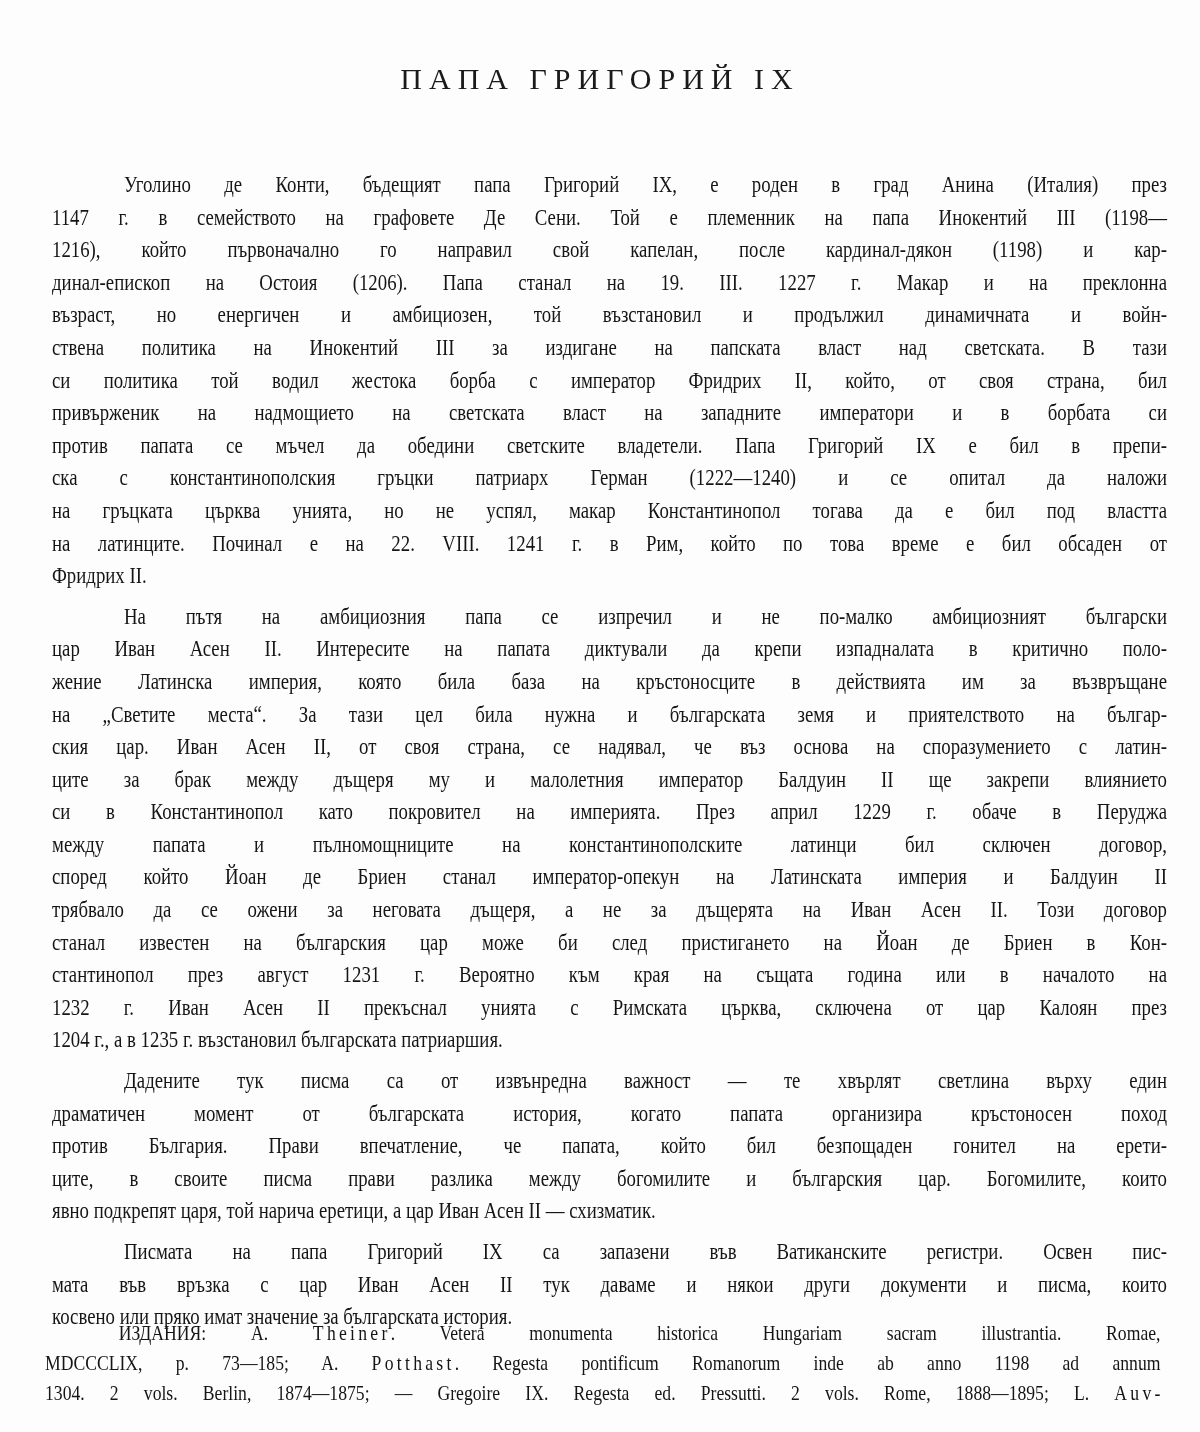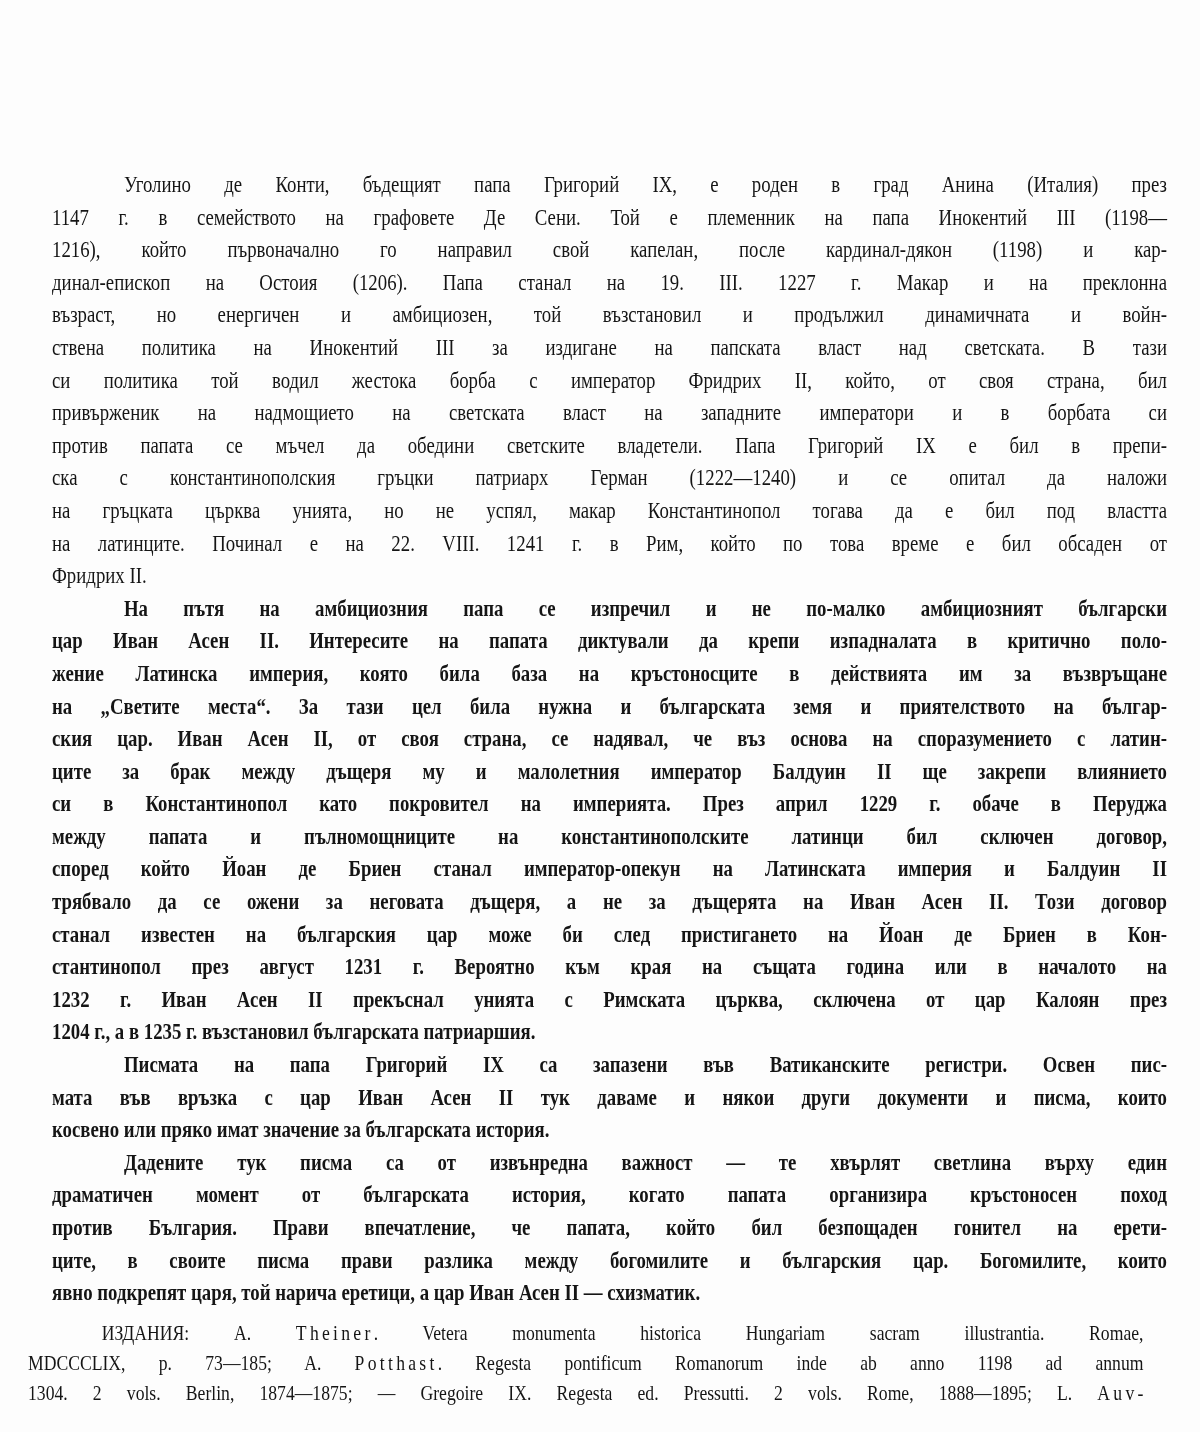--- a/index.html
+++ b/index.html
@@ -8,39 +8,40 @@
     .title {
       position: absolute; left: 0; width: 1200px; top: 62px; text-align: center;
       font-family: "Liberation Serif", serif; font-size: 30px; letter-spacing: 7px;
       font-weight: normal; color: #1a1a1a; margin: 0;
     }
     .body-text {
       position: absolute; left: 52px; width: 1115px; top: 168px;
       font-family: "Liberation Serif", serif; font-size: 23.5px; line-height: 32.6px;
     }
     .para { margin: 0; }
-    .para + .para { margin-top: 0; font-weight: bold; }
+    .para + .para { margin-top: 8px; }
     .line {
       display: block; white-space: nowrap; text-align: justify; text-align-last: justify;
       transform-origin: left center; transform: scaleX(0.80); width: 125%;
       height: 32.6px;
     }
     .line.last { text-align-last: left; }
     .line.indent { text-indent: 90px; }
     .sources {
-      position: absolute; left: 28px; width: 1115px; top: 1318px;
+      position: absolute; left: 45px; width: 1115px; top: 1318px;
       font-family: "Liberation Serif", serif; font-size: 21.5px; line-height: 30px;
     }
     .sources .line { height: 30px; transform: scaleX(0.82); width: 122%; }
     .sp { letter-spacing: 4px; }
   </style>
 </head>
 <body>
 
 <div class="page">
+  <h1 class="title">ПАПА ГРИГОРИЙ IX</h1>
 
   <div class="body-text">
     <div class="para">
       <span class="line indent">Уголино де Конти, бъдещият папа Григорий IX, е роден в град Анина (Италия) през</span>
       <span class="line">1147 г. в семейството на графовете Де Сени. Той е племенник на папа Инокентий III (1198—</span>
       <span class="line">1216), който първоначално го направил свой капелан, после кардинал-дякон (1198) и кар-</span>
       <span class="line">динал-епископ на Остоия (1206). Папа станал на 19. III. 1227 г. Макар и на  преклонна</span>
       <span class="line">възраст, но енергичен и амбициозен, той възстановил и продължил динамичната и войн-</span>
       <span class="line">ствена политика на Инокентий III за издигане на папската власт над светската. В тази</span>
       <span class="line">си политика той водил жестока борба с император Фридрих II, който, от своя страна, бил</span>
@@ -63,31 +64,31 @@
       <span class="line">между папата и пълномощниците на константинополските латинци бил сключен договор,</span>
       <span class="line">според който Йоан де Бриен станал император-опекун на Латинската империя и Балдуин II</span>
       <span class="line">трябвало да се ожени за неговата дъщеря, а не за дъщерята на Иван Асен II. Този договор</span>
       <span class="line">станал известен на българския цар може би след пристигането на Йоан де Бриен в Кон-</span>
       <span class="line">стантинопол през август 1231 г. Вероятно към края на същата година или в началото на</span>
       <span class="line">1232 г. Иван Асен II прекъснал унията с Римската църква, сключена от цар Калоян през</span>
       <span class="line last">1204 г., а в 1235 г. възстановил българската патриаршия.</span>
     </div>
 
     <div class="para">
-      <span class="line indent">Писмата на папа Григорий IX са запазени във Ватиканските регистри. Освен пис-</span>
-      <span class="line">мата във връзка с цар Иван Асен II тук даваме и някои други документи и писма, които</span>
-      <span class="line last">косвено или пряко имат значение за българската история.</span>
-    </div>
-
-    <div class="para">
       <span class="line indent">Дадените тук писма са от извънредна важност — те хвърлят светлина върху един</span>
       <span class="line">драматичен момент от българската история, когато папата организира кръстоносен поход</span>
       <span class="line">против България. Прави впечатление, че папата, който бил безпощаден гонител на ерети-</span>
       <span class="line">ците, в своите писма прави разлика между богомилите и българския цар. Богомилите, които</span>
       <span class="line last">явно подкрепят царя, той нарича еретици, а цар Иван Асен II — схизматик.</span>
+    </div>
+
+    <div class="para">
+      <span class="line indent">Писмата на папа Григорий IX са запазени във Ватиканските регистри. Освен пис-</span>
+      <span class="line">мата във връзка с цар Иван Асен II тук даваме и някои други документи и писма, които</span>
+      <span class="line last">косвено или пряко имат значение за българската история.</span>
     </div>
   </div>
 
   <div class="sources">
     <span class="line indent"><span>ИЗДАНИЯ:</span> <span>A.</span> <span class="sp">Theiner</span><span>. Vetera monumenta historica Hungariam sacram illustrantia. Romae,</span></span>
     <span class="line"><span>MDCCCLIX, p. 73—185; A.</span> <span class="sp">Potthast</span><span>. Regesta pontificum Romanorum inde ab anno 1198 ad annum</span></span>
     <span class="line"><span>1304. 2 vols. Berlin, 1874—1875;  — Gregoire IX. Regesta ed. Pressutti. 2 vols. Rome, 1888—1895; L.</span> <span class="sp">Auv</span><span>-</span></span>
   </div>
 </div>
 

